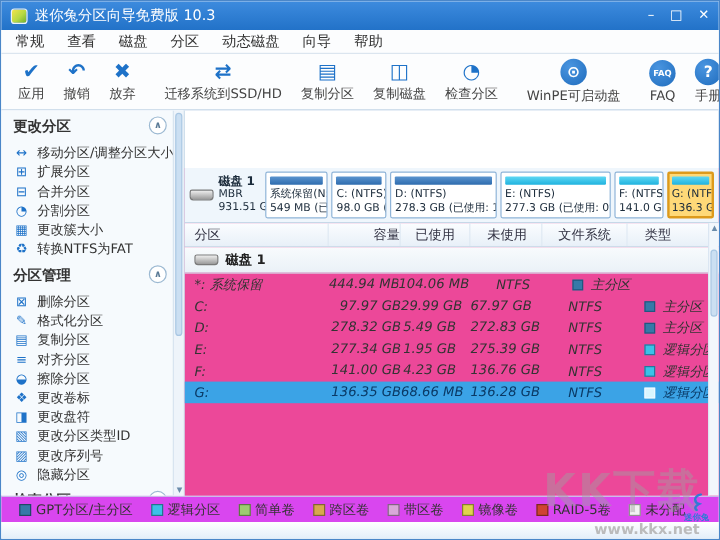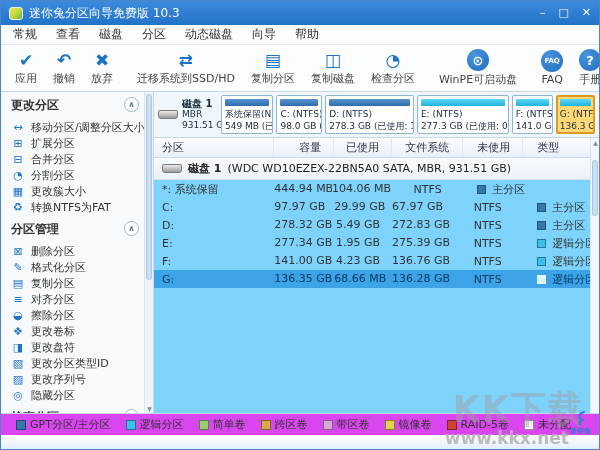--- a/index.html
+++ b/index.html
@@ -78,21 +78,21 @@
   .sb-scroll {
     position: absolute; right: 0; top: 0; bottom: 0; width: 9px;
     background: #eef4fa; border-left: 1px solid #d8e4f0;
   }
   .sb-thumb {
     position: absolute; top: 2px; left: 1px; width: 6px; height: 58%;
     background: #cbdff2; border: 1px solid #a9c7e3; border-radius: 3px;
   }
   .sb-arrow { position: absolute; bottom: 1px; left: 0; width: 9px; text-align: center; font-size: 6px; color: #6b8cab; }
   
-  .main { flex: 1; display: flex; flex-direction: column; min-width: 0; background: #7dd3fc; position: relative; }
+  .main { flex: 1; display: flex; flex-direction: column; min-width: 0; background: #ec4899; position: relative; margin-top: 48px; }
   .diskmap {
     height: 46px; flex: 0 0 46px;
     background: #eff6fc; border-bottom: 1px solid #c6d8e8;
     display: flex; gap: 3px; padding: 3px 4px; align-items: stretch;
   }
   .disk-info { width: 60px; flex: 0 0 60px; display: flex; align-items: center; gap: 4px; }
   .drive-icon { width: 20px; height: 9px; background: linear-gradient(#ececec, #9b9b9b); border: 1px solid #7a7a7a; border-radius: 2px 2px 3px 3px; flex: 0 0 20px; }
   .disk-lines { font-size: 9px; color: #1a2a3a; line-height: 10.5px; white-space: nowrap; }
   .disk-lines .b { font-weight: bold; font-size: 10px; }
   .pblock {
@@ -106,33 +106,33 @@
   .pblock.selected { background: #ffd978; border: 2px solid #dd9a1c; padding: 2px 2px 0 2px; }
   
   .table-h {
     height: 20px; flex: 0 0 20px; display: flex; align-items: center;
     background: linear-gradient(#fbfdff, #e8f0f8); border-bottom: 1px solid #cddcea;
     font-size: 11px; color: #334;
   }
   .table-h .c { border-right: 1px solid #dfe9f3; height: 100%; display: flex; align-items: center; }
   .c { overflow: hidden; white-space: nowrap; }
   .c-name  { flex: 0 0 27%; padding-left: 8px; }
-  .c-cap   { flex: 0 0 13.5%; justify-content: flex-end; text-align: right; padding-right: 12px; }
+  .c-cap   { flex: 0 0 13.5%; justify-content: flex-end; text-align: right; }
   .c-used  { flex: 0 0 13%;  justify-content: flex-end; text-align: right; padding-right: 12px; }
   .c-unus  { flex: 0 0 13.5%; justify-content: flex-end; text-align: right; padding-right: 12px; }
   .c-fs    { flex: 0 0 16%; justify-content: center; text-align: center; }
   .c-type  { flex: 1; padding-left: 14px; display: flex; align-items: center; }
   .disk-row {
     height: 22px; flex: 0 0 22px; display: flex; align-items: center; gap: 6px;
     background: linear-gradient(#f8fbfd, #eaf1f7); border-bottom: 1px solid #d5e2ee;
     font-size: 11px; color: #222; padding-left: 8px; white-space: nowrap;
   }
   .disk-row .b { font-weight: bold; }
   .trow { height: 18px; flex: 0 0 18px; display: flex; align-items: center; font-size: 11px; color: #333; }
-  .trow .c { display: flex; align-items: center; height: 100%; }
+  .trow .c { display: flex; align-items: center; height: 100%; font-style: italic; }
   .trow .c-cap, .trow .c-used, .trow .c-unus { display: block; line-height: 18px; }
   .trow.selected { background: #3ba3e6; color: #0a3a66; }
   .sq { width: 9px; height: 9px; display: inline-block; margin-right: 6px; border: 1px solid rgba(15,60,95,.55); }
   .sq.primary { background: #3679a8; }
   .sq.logical { background: #3bc1e8; }
   .trow.selected .sq.logical { background: #d9f6ff; border-color: #eef9ff; }
   .tbl-scroll { position: absolute; right: 0; top: 46px; bottom: 0; width: 9px; background: #f2f7fc; border-left: 1px solid #dbe6f2; }
   .tbl-thumb { position: absolute; top: 22px; left: 1px; width: 6px; height: 56px; background: #cbdff2; border: 1px solid #a9c7e3; border-radius: 3px; }
   .tbl-arrow { position: absolute; top: 1px; left: 0; width: 9px; text-align: center; font-size: 6px; color: #6b8cab; }
   
@@ -147,21 +147,21 @@
   .lg2 .sq2 { background: #9dcc70; } .lg3 .sq2 { background: #d8a84f; }
   .lg4 .sq2 { background: #d8a8d8; } .lg5 .sq2 { background: #e0d44e; }
   .lg6 .sq2 { background: #cf4333; } .lg7 .sq2 { background: #f2f2f2; }
   .bottom-frame { height: 14px; flex: 0 0 14px; background: linear-gradient(#ffffff, #e3eef9); }
   
   .wm { position: absolute; pointer-events: none; }
   .wm-big {
     right: 14px; bottom: 16px; font-size: 35px; font-weight: bold;
     color: #9f9f9f; opacity: .45; letter-spacing: 2px; transform: scaleY(1.08);
   }
-  .wm-url { right: 30px; bottom: 1px; font-size: 17px; font-weight: bold; color: #b5b5b5; opacity: .9; }
+  .wm-url { right: 16px; bottom: 1px; font-size: 12px; font-weight: bold; color: #b5b5b5; opacity: .9; }
   .wm-logo { right: 8px; bottom: 13px; display: flex; flex-direction: column; align-items: center; opacity: .95; }
   .wm-logo .txt { font-size: 7px; color: #2a7cd5; font-weight: bold; }
 </style>
 </head>
 <body>
 
 <div class="window">
 
   <div class="titlebar">
     <div class="app-logo"></div>
@@ -359,29 +359,28 @@
           <div class="bar logical"></div>
           <div>G: (NTFS)</div>
           <div>136.3 GB</div>
         </div>
       </div>
 
       <div class="table-h">
         <div class="c c-name">分区</div>
         <div class="c c-cap">容量</div>
         <div class="c c-used">已使用</div>
+        <div class="c c-unus">未使用</div>
         <div class="c c-fs">文件系统</div>
-        <div class="c c-unus">未使用</div>
         <div class="c c-type">类型</div>
       </div>
 
       <div class="disk-row">
         <div class="drive-icon"></div>
         <span class="b">磁盘 1</span>
-        <span>(WDC WD10EZEX-22BN5A0 SATA, MBR, 931.51 GB)</span>
       </div>
 
       <div class="trow">
         <div class="c c-name">*: 系统保留</div>
         <div class="c c-used">444.94 MB</div>
         <div class="c c-unus">104.06 MB</div>
         <div class="c c-fs">NTFS</div>
         <div class="c c-type">
             <span class="sq primary"></span>
             <span>主分区</span>

